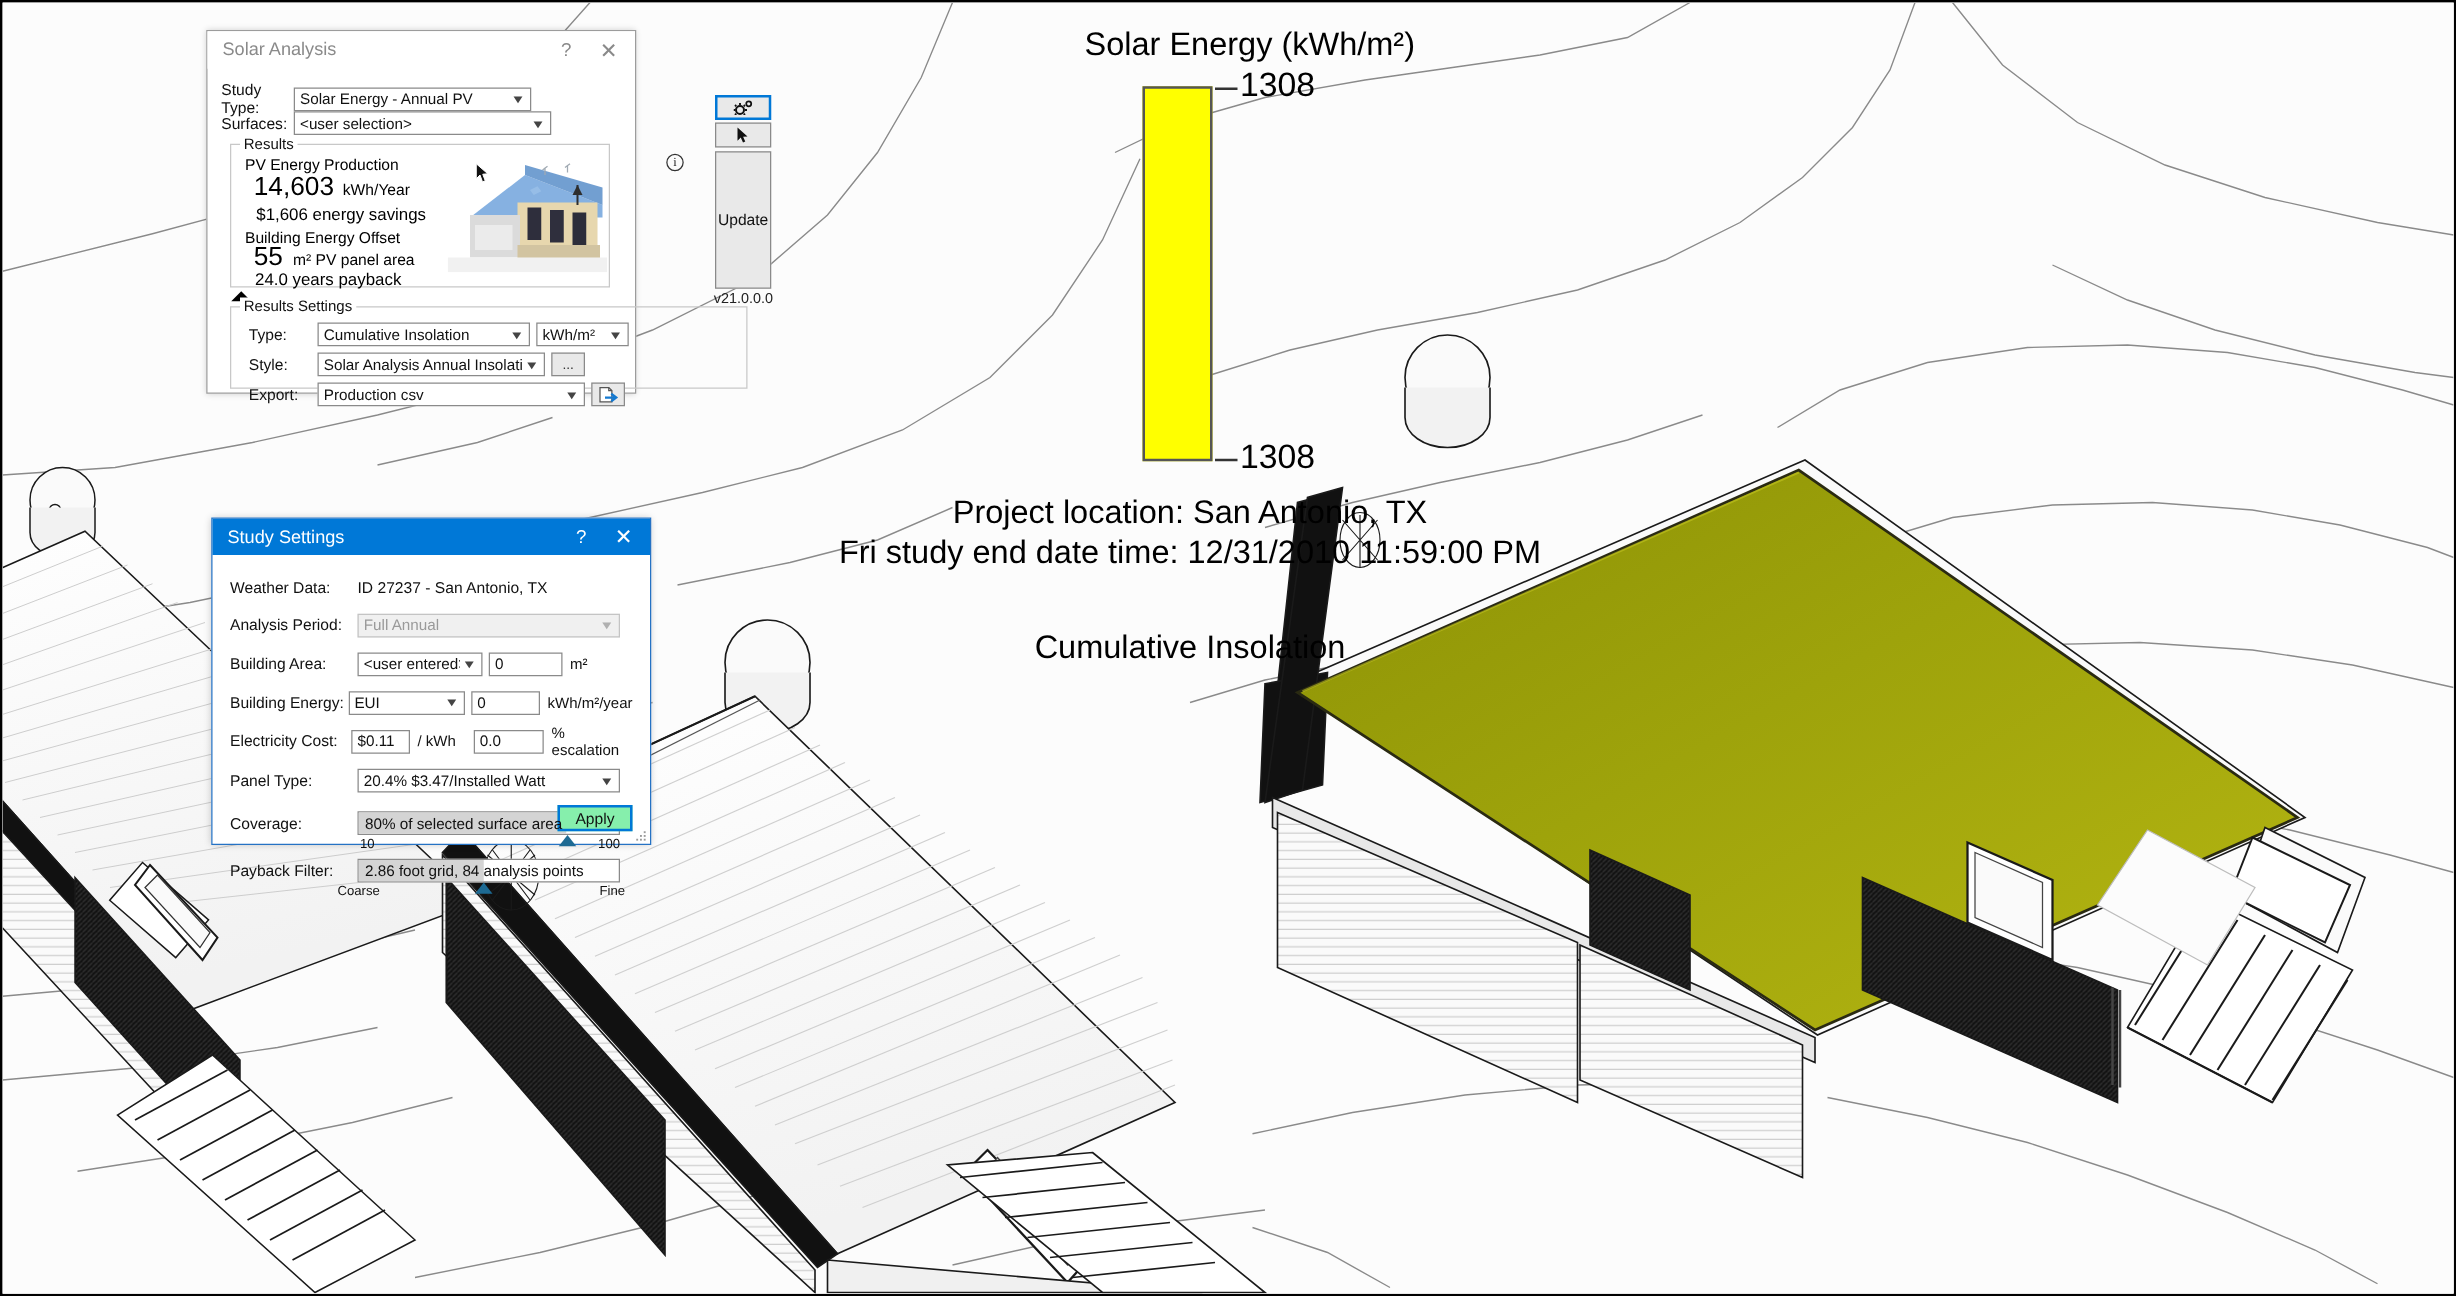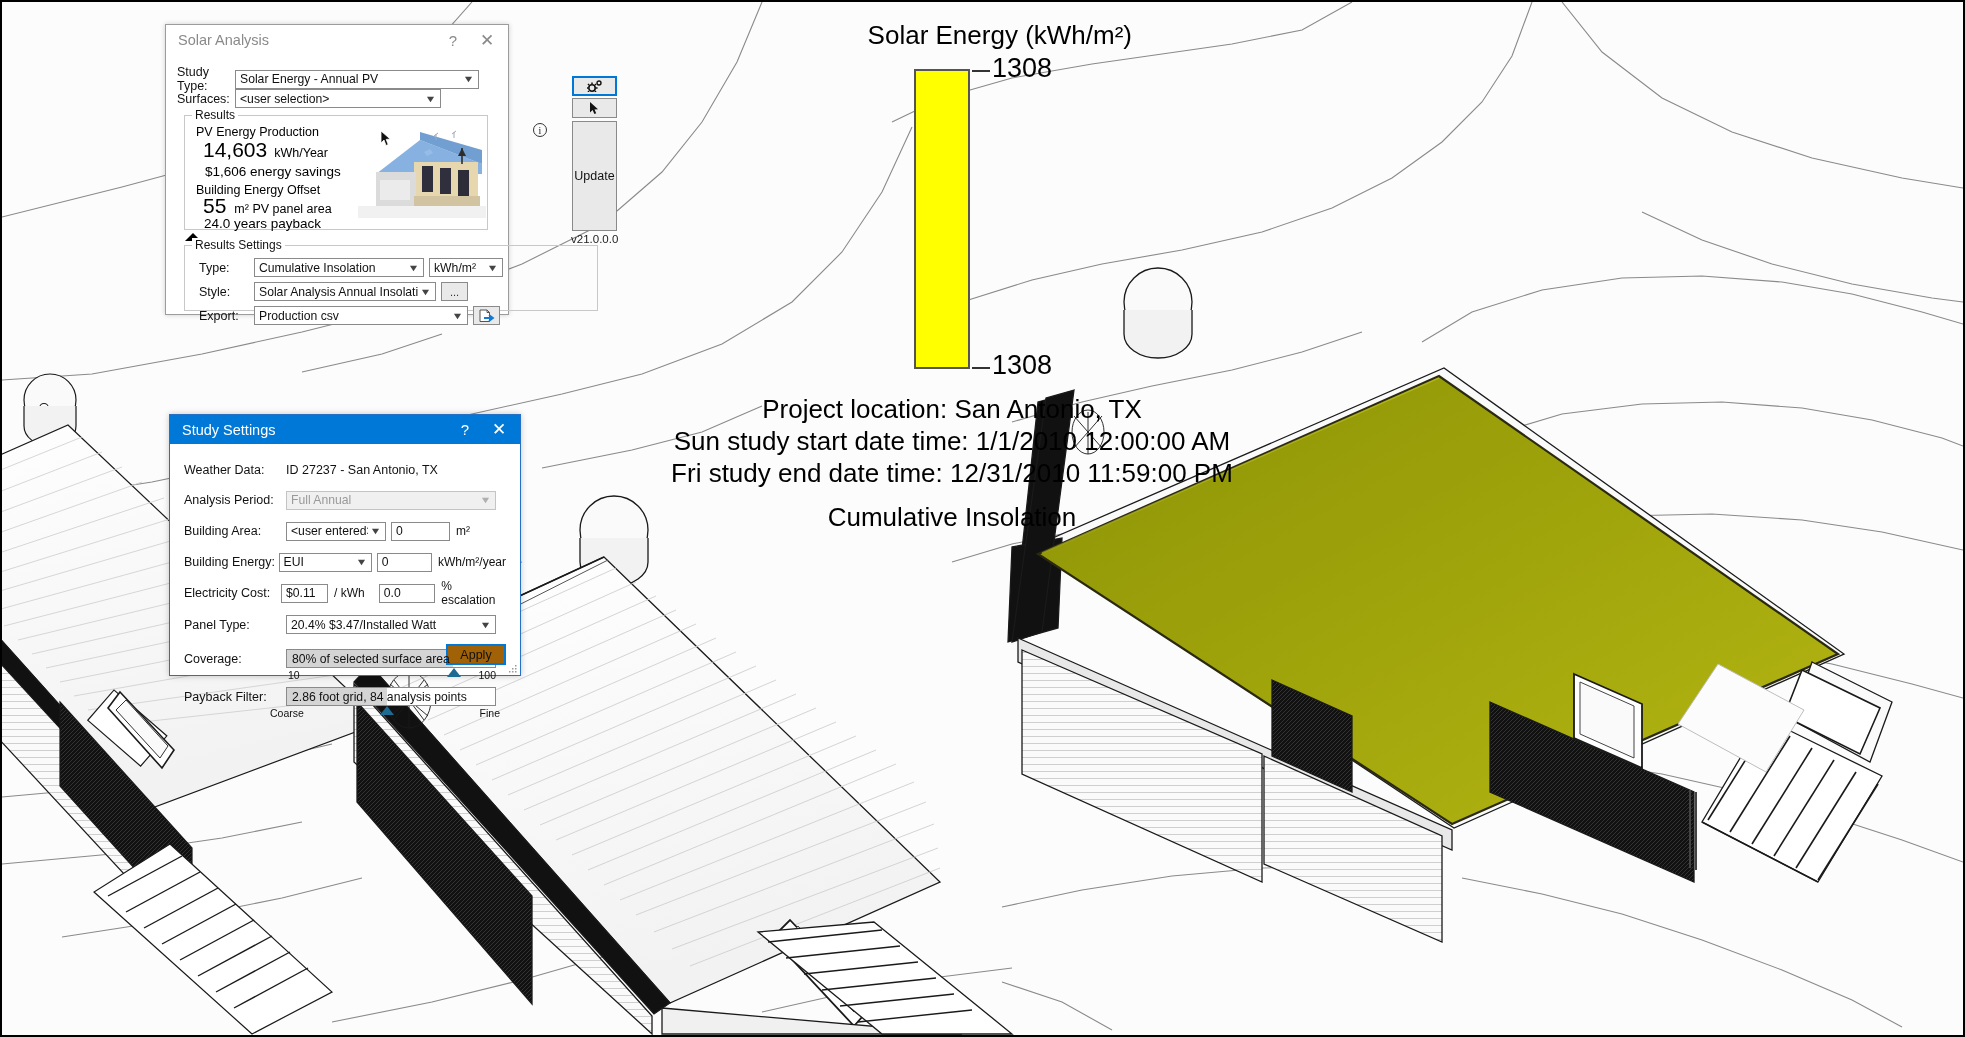--- a/index.html
+++ b/index.html
@@ -122,21 +122,21 @@
     position:absolute; width:0; height:0; top:19px;
     border-left:7px solid transparent; border-right:7px solid transparent;
     border-bottom:9px solid #1d6a93;
   }
   .sl-min, .sl-max {
     position:absolute; top:20px; font-size:10.5px; color:#111;
   }
 
   .applybtn {
     position:absolute; right:14px; bottom:10px;
-    width:60px; height:21px; border:2px solid #0078d7; background:#a16207;
+    width:60px; height:21px; border:2px solid #0078d7; background:#86efac;
     font-size:12.5px; display:flex; align-items:center; justify-content:center;
     color:#111;
     text-align:center;
   }
   .resize-grip {
     position:absolute; right:3px; bottom:2px; width:9px; height:9px;
     color:#8a8a8a; font-size:9px; line-height:9px;
   }
   .version { position:absolute; font-size:11.5px; color:#222; }
   .update-btn {
@@ -392,36 +392,35 @@
 
     <div class="legend" id="legend-title">Solar Energy (kWh/m²)</div>
     <div class="legend" id="legend-bar"></div>
     <div class="legend-tick" id="tick-top"></div>
     <div class="legend-tick" id="tick-bot"></div>
     <div class="legend-val" id="val-top">1308</div>
     <div class="legend-val" id="val-bot">1308</div>
 
     <div class="legend" id="meta-block">
       <div>Project location: San Antonio, TX</div>
-      <div>Sun study start date time: 1/1/2010 12:00:00 AM</div>
       <div>Fri study end date time: 12/31/2010 11:59:00 PM</div>
     </div>
     <div class="legend" id="study-type-label">Cumulative Insolation</div>
   </div>
 
   <div class="dlg" id="solar-analysis">
     <div class="dlg-title">
       <span class="ttl">Solar Analysis</span>
       <span class="dlg-btn">?</span>
       <span class="dlg-btn cl">✕</span>
     </div>
 
     <div class="row" style="position:absolute; left:11px; top:40px; width:322px;">
       <span class="lbl" style="width:58px;">Study Type:</span>
-      <span class="fld" style="width:244px;justify-content:center;">
+      <span class="fld" style="width:190px;justify-content:center;">
         <span class="txt">Solar Energy - Annual PV</span>
         <span class="caret">▼</span>
       </span>
     </div>
     <div class="sqbtn hi" style="position:absolute; left:406px; top:51px; width:45px; height:20px;">
       <svg width="16" height="12" viewBox="0 0 16 12">
         <circle cx="5" cy="8" r="3.2" fill="none" stroke="#111" stroke-width="1.6"></circle>
         <g stroke="#111" stroke-width="1.5">
           <path d="M5,2.4 L5,4 M5,12 L5,13.6 M1,8 L-0.6,8 M10.6,8 L9,8"></path>
           <path d="M2,5 L1,4 M8,11 L9,12 M8,5 L9,4 M2,11 L1,12"></path>

